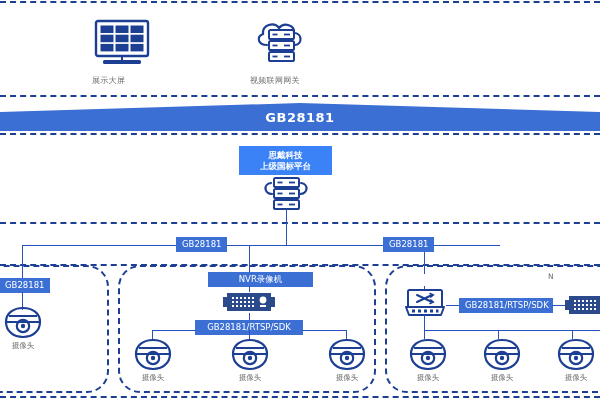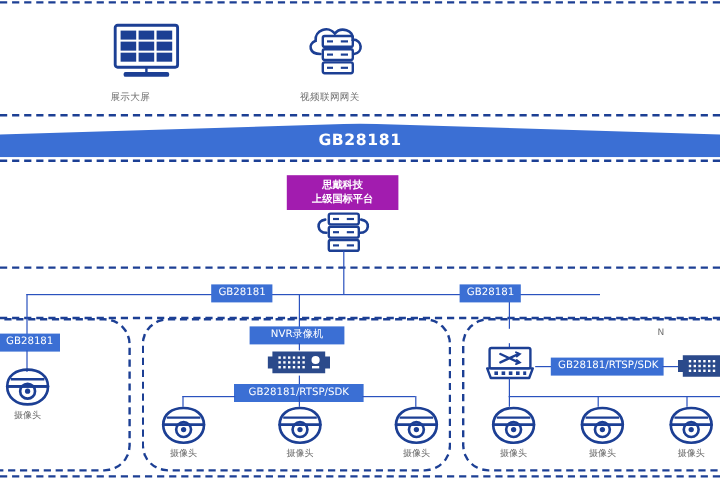--- a/index.html
+++ b/index.html
@@ -26,21 +26,21 @@
   
   .ribbon{position:absolute;left:0;top:103px;width:600px;height:28px;}
   .ribbon .label{
     position:absolute;left:0;top:0;width:600px;height:28px;
     display:flex;align-items:center;justify-content:center;
     color:#ffffff;font-size:13px;font-weight:bold;letter-spacing:.5px;
   }
 
   
   .redbox{
-    position:absolute;background:#a21caf;color:#ffffff;
+    position:absolute;background:#3b82f6;color:#ffffff;
     text-align:center;line-height:1.25;
     font-size:8.5px;font-weight:bold;padding:4px 20px;
     box-sizing:border-box;
   }
 
   
   .chip{
     position:absolute;background:#3b6fd4;color:#ffffff;
     font-size:8.5px;text-align:center;
     padding:3px 6px;box-sizing:border-box;white-space:nowrap;
@@ -163,21 +163,21 @@
       <line x1="7" y1="10" x2="35" y2="10" stroke="#1c3f94" stroke-width="2"></line>
       <path d="M4 16 C4 25 11.5 31 21 31 C30.5 31 38 25 38 16 Z" fill="none" stroke="#1c3f94" stroke-width="2.2" stroke-linejoin="round"></path>
       <circle cx="21" cy="20" r="6.2" fill="none" stroke="#1c3f94" stroke-width="2.2"></circle>
       <circle cx="21" cy="20" r="2.2" fill="#1c3f94"></circle>
     </svg>
   </div>
   <div class="devcap" style="left:-8px;top:341px;width:62px;">摄像头</div>
 
   <div class="groupbox" style="left:118px;top:265px;width:258px;height:128px;"></div>
 
-  <div class="chip cn" style="left:208px;top:272px;width:79px;">NVR录像机</div>
+  <div class="chip cn" style="left:208px;top:272px;width:105px;">NVR录像机</div>
 
   <div class="vline" style="left:249px;top:286px;height:6px;"></div>
 
   <div class="devwrap" style="left:223px;top:291px;">
     <svg width="52" height="22" viewBox="0 0 52 22">
       <path d="M4 2 H48 V20 H4 Z M0 6 H4 V16 H0 Z M48 6 H52 V16 H48 Z" fill="#2b4a8b"></path>
       <g fill="#ffffff">
         <rect x="9" y="6" width="2" height="2"></rect>
           <rect x="13" y="6" width="2" height="2"></rect>
         <rect x="17" y="6" width="2" height="2"></rect>

